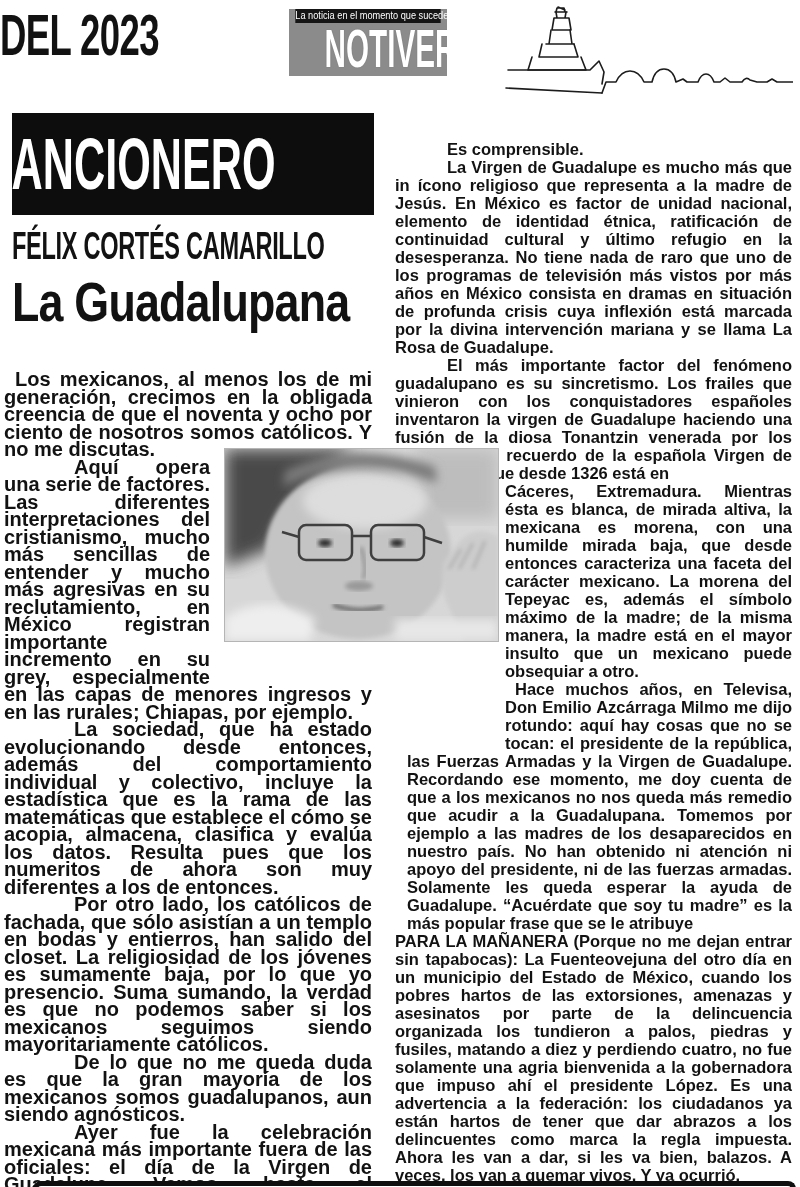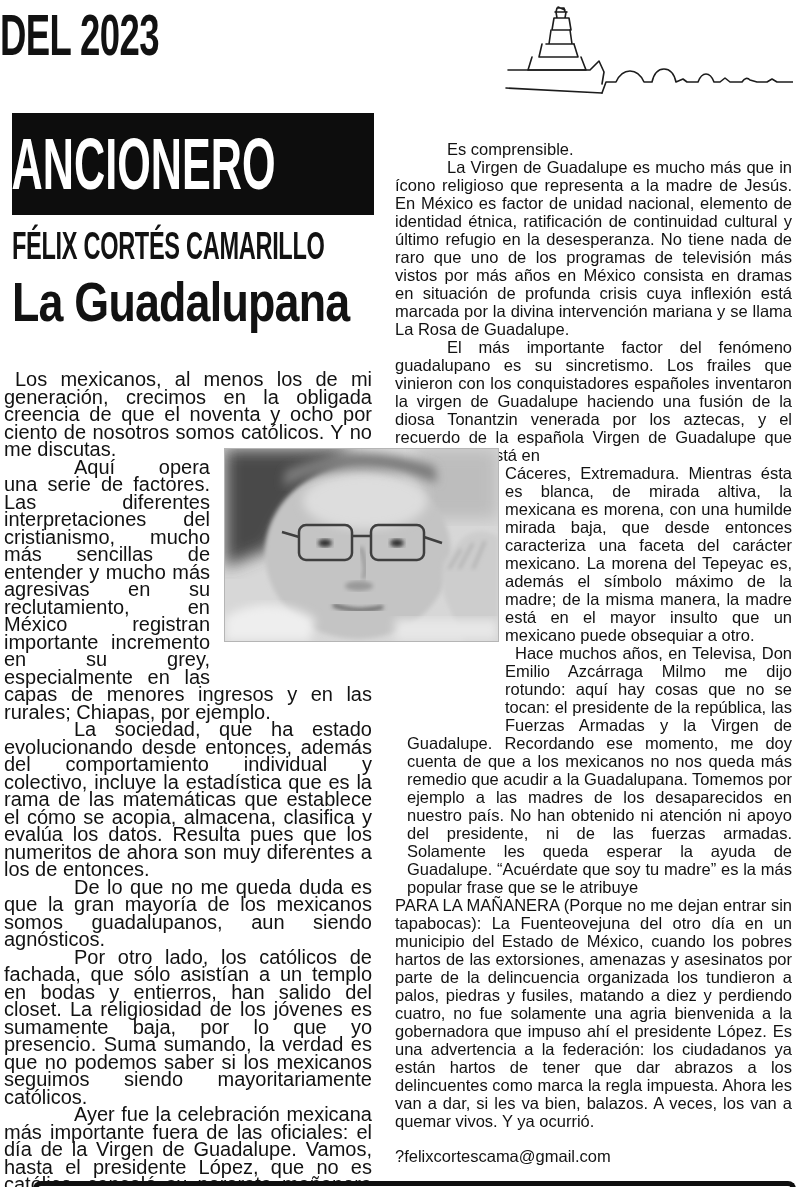--- a/index.html
+++ b/index.html
@@ -43,21 +43,21 @@
     font-weight:bold;font-size:38px;line-height:1;white-space:nowrap;
     transform:scaleX(0.62);transform-origin:left top;letter-spacing:-0.5px;
   }
   .title{
     position:absolute;left:12px;top:274px;
     font-weight:bold;font-size:56px;line-height:1;white-space:nowrap;
     transform:scaleX(0.80);transform-origin:left top;letter-spacing:-1px;
   }
   
   .col{position:absolute;text-align:justify;overflow-wrap:break-word;}
-  .col p{margin:0;}
+  .col p{margin:0;font-weight:bold;}
   .col-left{left:4px;top:371px;width:368px;font-size:20px;line-height:17.5px;}
   .col-left p{text-indent:70px;}
   .col-left p.first{text-indent:11px;}
   .col-right{left:395px;top:140px;width:397px;font-size:16.5px;line-height:18px;}
   .col-right p{text-indent:52px;}
   .col-right p.cont{text-indent:0;}
   .col-right p.small-indent{text-indent:10px;margin-left:12px;}
   .col-right p.mananera{text-indent:0;}
   .col-right p.email{text-indent:0;margin-top:17px;}
   .hole-left{float:right;width:162px;height:220px;}
@@ -74,20 +74,24 @@
     border-radius:8px 8px 0 0;background:#fff;
   }
 </style>
 </head>
 <body>
 
 <div class="page">
 
   <div class="date">DEL 2023</div>
 
+  <div class="logo">
+    <div class="tagline">La noticia en el momento que sucede</div>
+    <div class="logoname">NOTIVER</div>
+  </div>
 
   <svg class="skyline" width="295" height="95" viewBox="0 0 295 95">
     <g stroke="#1c1c1c" stroke-width="1.6" fill="none" stroke-linecap="round" stroke-linejoin="round">
 
       <path d="M60,3 l7,3 M57,8 h12 M58,8 l1,-4 h7 l1,4"></path>
       <path d="M56,14 h15 l2,12 h-19 z M59,14 l-1,-6 m9,6 l1,-6"></path>
 
       <path d="M53,26 l-2,14 m21,-14 l2,14 M48,40 h28"></path>
       <path d="M44,40 l-3,13 h39 l-4,-13"></path>
       <path d="M34,53 l-4,13 h58 l-5,-13"></path>
@@ -103,22 +107,22 @@
     <span>CANCIONERO</span>
   </div>
   <div class="author">FÉLIX CORTÉS CAMARILLO</div>
   <div class="title">La Guadalupana</div>
 
   <div class="col col-left">
     <p class="first">Los mexicanos, al menos los de mi generación, crecimos en la obligada creencia de que el noventa y ocho por ciento de nosotros somos católicos. Y no me discutas.</p>
     <div class="hole-left"></div>
     <p>Aquí opera una serie de factores. Las diferentes interpretaciones del cristianismo, mucho más sencillas de entender y mucho más agresivas en su reclutamiento, en México registran importante incremento en su grey, especialmente en las capas de menores ingresos y en las rurales; Chiapas, por ejemplo.</p>
     <p>La sociedad, que ha estado evolucionando desde entonces, además del comportamiento individual y colectivo, incluye la estadística que es la rama de las matemáticas que establece el cómo se acopia, almacena, clasifica y evalúa los datos. Resulta pues que los numeritos de ahora son muy diferentes a los de entonces.</p>
+    <p>Por otro lado, los católicos de fachada, que sólo asistían a un templo en bodas y entierros, han salido del closet. La religiosidad de los jóvenes es sumamente baja, por lo que yo presencio. Suma sumando, la verdad es que no podemos saber si los mexicanos seguimos siendo mayoritariamente católicos.</p>
     <p>De lo que no me queda duda es que la gran mayoría de los mexicanos somos guadalupanos, aun siendo agnósticos.</p>
-    <p>Por otro lado, los católicos de fachada, que sólo asistían a un templo en bodas y entierros, han salido del closet. La religiosidad de los jóvenes es sumamente baja, por lo que yo presencio. Suma sumando, la verdad es que no podemos saber si los mexicanos seguimos siendo mayoritariamente católicos.</p>
     <p>Ayer fue la celebración mexicana más importante fuera de las oficiales: el día de la Virgen de Guadalupe. Vamos, hasta el presidente López, que no es católico, canceló su perorata mañanera con motivo del día. Por cierto, el padrastro de la Patria que como a veces sucede resultó mejor que el padre, estableció la fecha de Guadalupe como fiesta patria. Fue Morelos el que en sus sentimientos de la nación estableció la religión católica como obligatoria. Aunque eso no se diga.</p>
   </div>
 
   <div class="col col-right">
     <p>Es comprensible.</p>
     <p>La Virgen de Guadalupe es mucho más que in ícono religioso que representa a la madre de Jesús. En México es factor de unidad nacional, elemento de identidad étnica, ratificación de continuidad cultural y último refugio en la desesperanza. No tiene nada de raro que uno de los programas de televisión más vistos por más años en México consista en dramas en situación de profunda crisis cuya inflexión está marcada por la divina intervención mariana y se llama La Rosa de Guadalupe.</p>
     <p>El más importante factor del fenómeno guadalupano es su sincretismo. Los frailes que vinieron con los conquistadores españoles inventaron la virgen de Guadalupe haciendo una fusión de la diosa Tonantzin venerada por los aztecas, y el recuerdo de la española Virgen de Guadalupe que desde 1326 está en</p>
     <div class="hole-right"></div>
     <p class="cont">Cáceres, Extremadura. Mientras ésta es blanca, de mirada altiva, la mexicana es morena, con una humilde mirada baja, que desde entonces caracteriza una faceta del carácter mexicano. La morena del Tepeyac es, además el símbolo máximo de la madre; de la misma manera, la madre está en el mayor insulto que un mexicano puede obsequiar a otro.</p>
     <p class="small-indent">Hace muchos años, en Televisa, Don Emilio Azcárraga Milmo me dijo rotundo: aquí hay cosas que no se tocan: el presidente de la república, las Fuerzas Armadas y la Virgen de Guadalupe. Recordando ese momento, me doy cuenta de que a los mexicanos no nos queda más remedio que acudir a la Guadalupana. Tomemos por ejemplo a las madres de los desaparecidos en nuestro país. No han obtenido ni atención ni apoyo del presidente, ni de las fuerzas armadas. Solamente les queda esperar la ayuda de Guadalupe. “Acuérdate que soy tu madre” es la más popular frase que se le atribuye</p>

